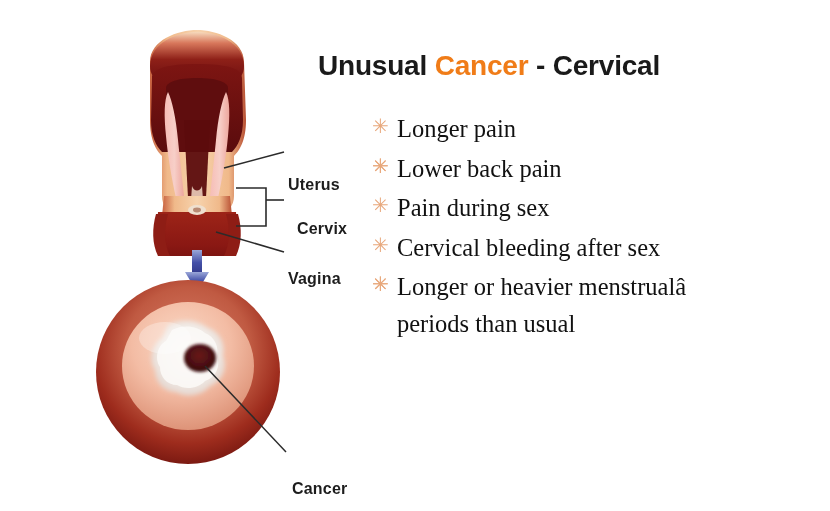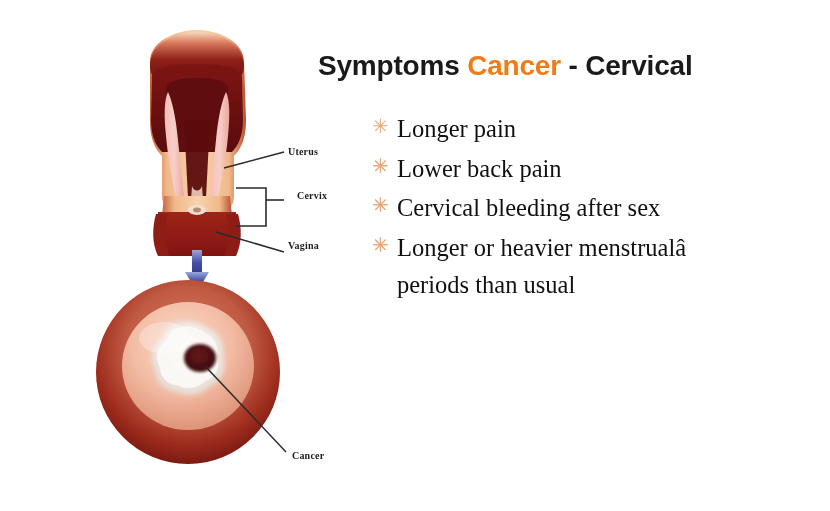--- a/index.html
+++ b/index.html
@@ -62,26 +62,27 @@
     position: absolute;
     left: 0px;
     top: 0px;
     width: 370px;
     height: 511px;
   }
   #illustration svg { display: block; }
 
   .anno-label {
     position: absolute;
-    font-family: Liberation Serif, serif;
+    font-family: Liberation Sans, sans-serif;
     font-weight: bold;
-    font-size: 10px;
+    font-size: 16px;
     color: #1d1d1d;
     letter-spacing: 0.2px;
     white-space: nowrap;
+    margin-top: 30px;
   }
   #label-uterus { left: 288px; top: 146px; }
   #label-cervix { left: 297px; top: 190px; }
   #label-vagina { left: 288px; top: 240px; }
   #label-cancer { left: 292px; top: 450px; }
 </style>
 </head>
 <body>
 
 <div id="page">
@@ -261,27 +262,27 @@
       <line x1="205" y1="366" x2="286" y2="452" stroke="#2b2b2b" stroke-width="1.5"></line>
     </svg>
 
     <div class="anno-label" id="label-uterus">Uterus</div>
     <div class="anno-label" id="label-cervix">Cervix</div>
     <div class="anno-label" id="label-vagina">Vagina</div>
     <div class="anno-label" id="label-cancer">Cancer</div>
   </div>
 
   <div id="title">
-    <span>Symptoms </span><span class="accent">Cancer</span><span> - Cervical</span>
+    <span>Unusual </span><span class="accent">Cancer</span><span> - Cervical</span>
   </div>
 
   <div id="symptom-list">
       <div class="symptom-item"><span class="symptom-bullet" style="color: rgb(232, 168, 124);">✳</span><span>Longer pain</span></div>
       <div class="symptom-item"><span class="symptom-bullet" style="color: rgb(232, 168, 124);">✳</span></div>
       <div class="symptom-item"><span class="symptom-bullet" style="color: rgb(232, 168, 124);">✳</span><span>Lower back pain</span></div>
-      <div class="symptom-item"><span class="symptom-bullet" style="color: rgb(232, 168, 124);">✳</span></div>
+      <div class="symptom-item"><span class="symptom-bullet" style="color: rgb(232, 168, 124);">✳</span><span>Pain during sex</span></div>
       <div class="symptom-item"><span class="symptom-bullet" style="color: rgb(232, 168, 124);">✳</span><span>Cervical bleeding after sex</span></div>
       <div class="symptom-item"><span class="symptom-bullet" style="color: rgb(232, 168, 124);">✳</span></div>
       <div class="symptom-item"><span class="symptom-bullet" style="color: rgb(232, 168, 124);">✳</span><span>Longer or heavier menstrualâ
 periods than usual</span></div>
     </div>
 
 </div>
 
 </body></html>

